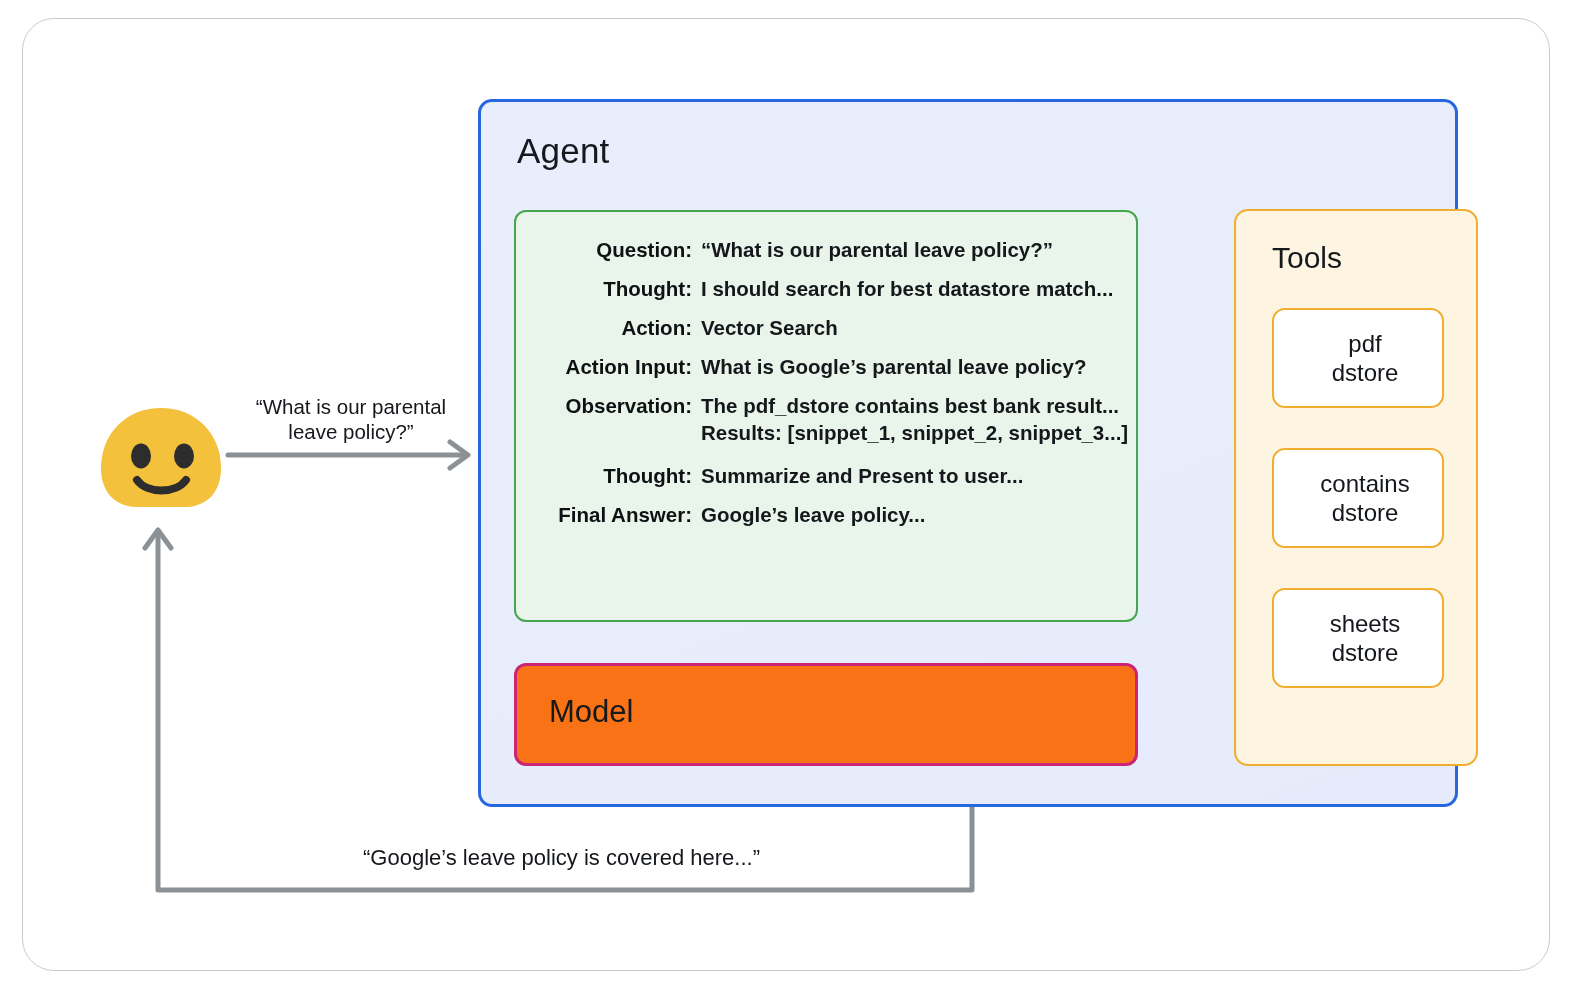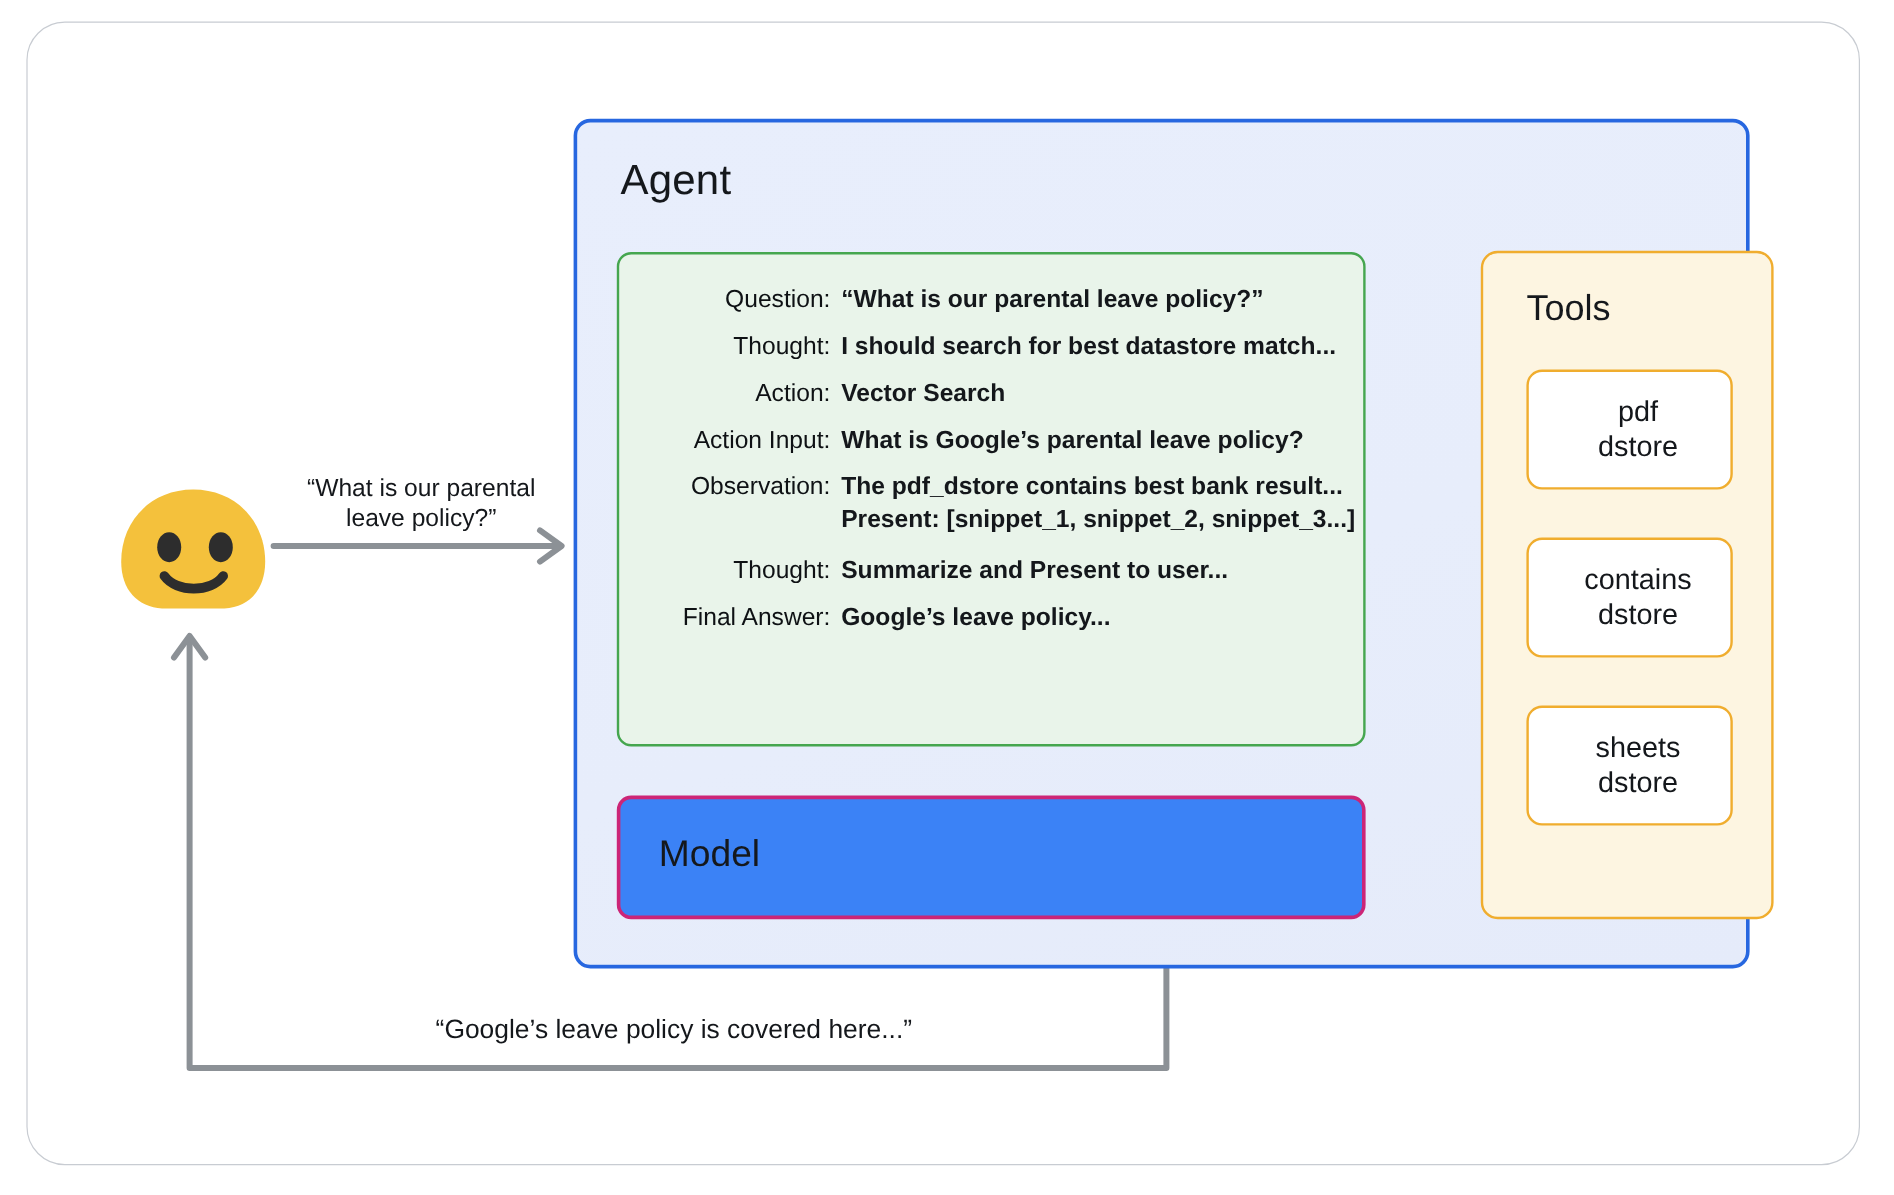--- a/index.html
+++ b/index.html
@@ -76,21 +76,21 @@
   }
   .react-row {
     display: flex;
     align-items: flex-start;
     margin-bottom: 12px;
   }
   .react-row.gap-before { margin-top: 16px; }
   .react-label {
     width: 176px;
     text-align: right;
-    font-weight: normal;
+    font-weight: bold;
     font-size: 20.5px;
     color: #0e1114;
     padding-right: 9px;
     line-height: 27px;
     flex: 0 0 auto;
   }
   .react-value {
     font-size: 20.5px;
     color: #14171b;
     line-height: 27px;
@@ -102,21 +102,21 @@
   
   .model-box {
     position: absolute;
     left: 514px;
     top: 663px;
     width: 624px;
     height: 103px;
     box-sizing: border-box;
     border: 3px solid #cc2577;
     border-radius: 12px;
-    background: #3b82f6;
+    background: #f97316;
   }
   .model-title {
     position: absolute;
     left: 32px;
     top: 28px;
     font-size: 31px;
     color: #15181c;
   }
 
   
@@ -267,21 +267,21 @@
 
       <div class="react-row">
         <div class="react-label">Action Input:</div>
         <div class="react-value">What is Google’s parental leave policy?</div>
       </div>
 
       <div class="react-row">
         <div class="react-label">Observation:</div>
         <div class="react-value">
           <span class="sub-line">The pdf_dstore contains best bank result...</span>
-          <span class="sub-line">Present: [snippet_1, snippet_2, snippet_3...]</span>
+          <span class="sub-line">Results: [snippet_1, snippet_2, snippet_3...]</span>
         </div>
       </div>
 
       <div class="react-row gap-before">
         <div class="react-label">Thought:</div>
         <div class="react-value">Summarize and Present to user...</div>
       </div>
 
       <div class="react-row">
         <div class="react-label">Final Answer:</div>

